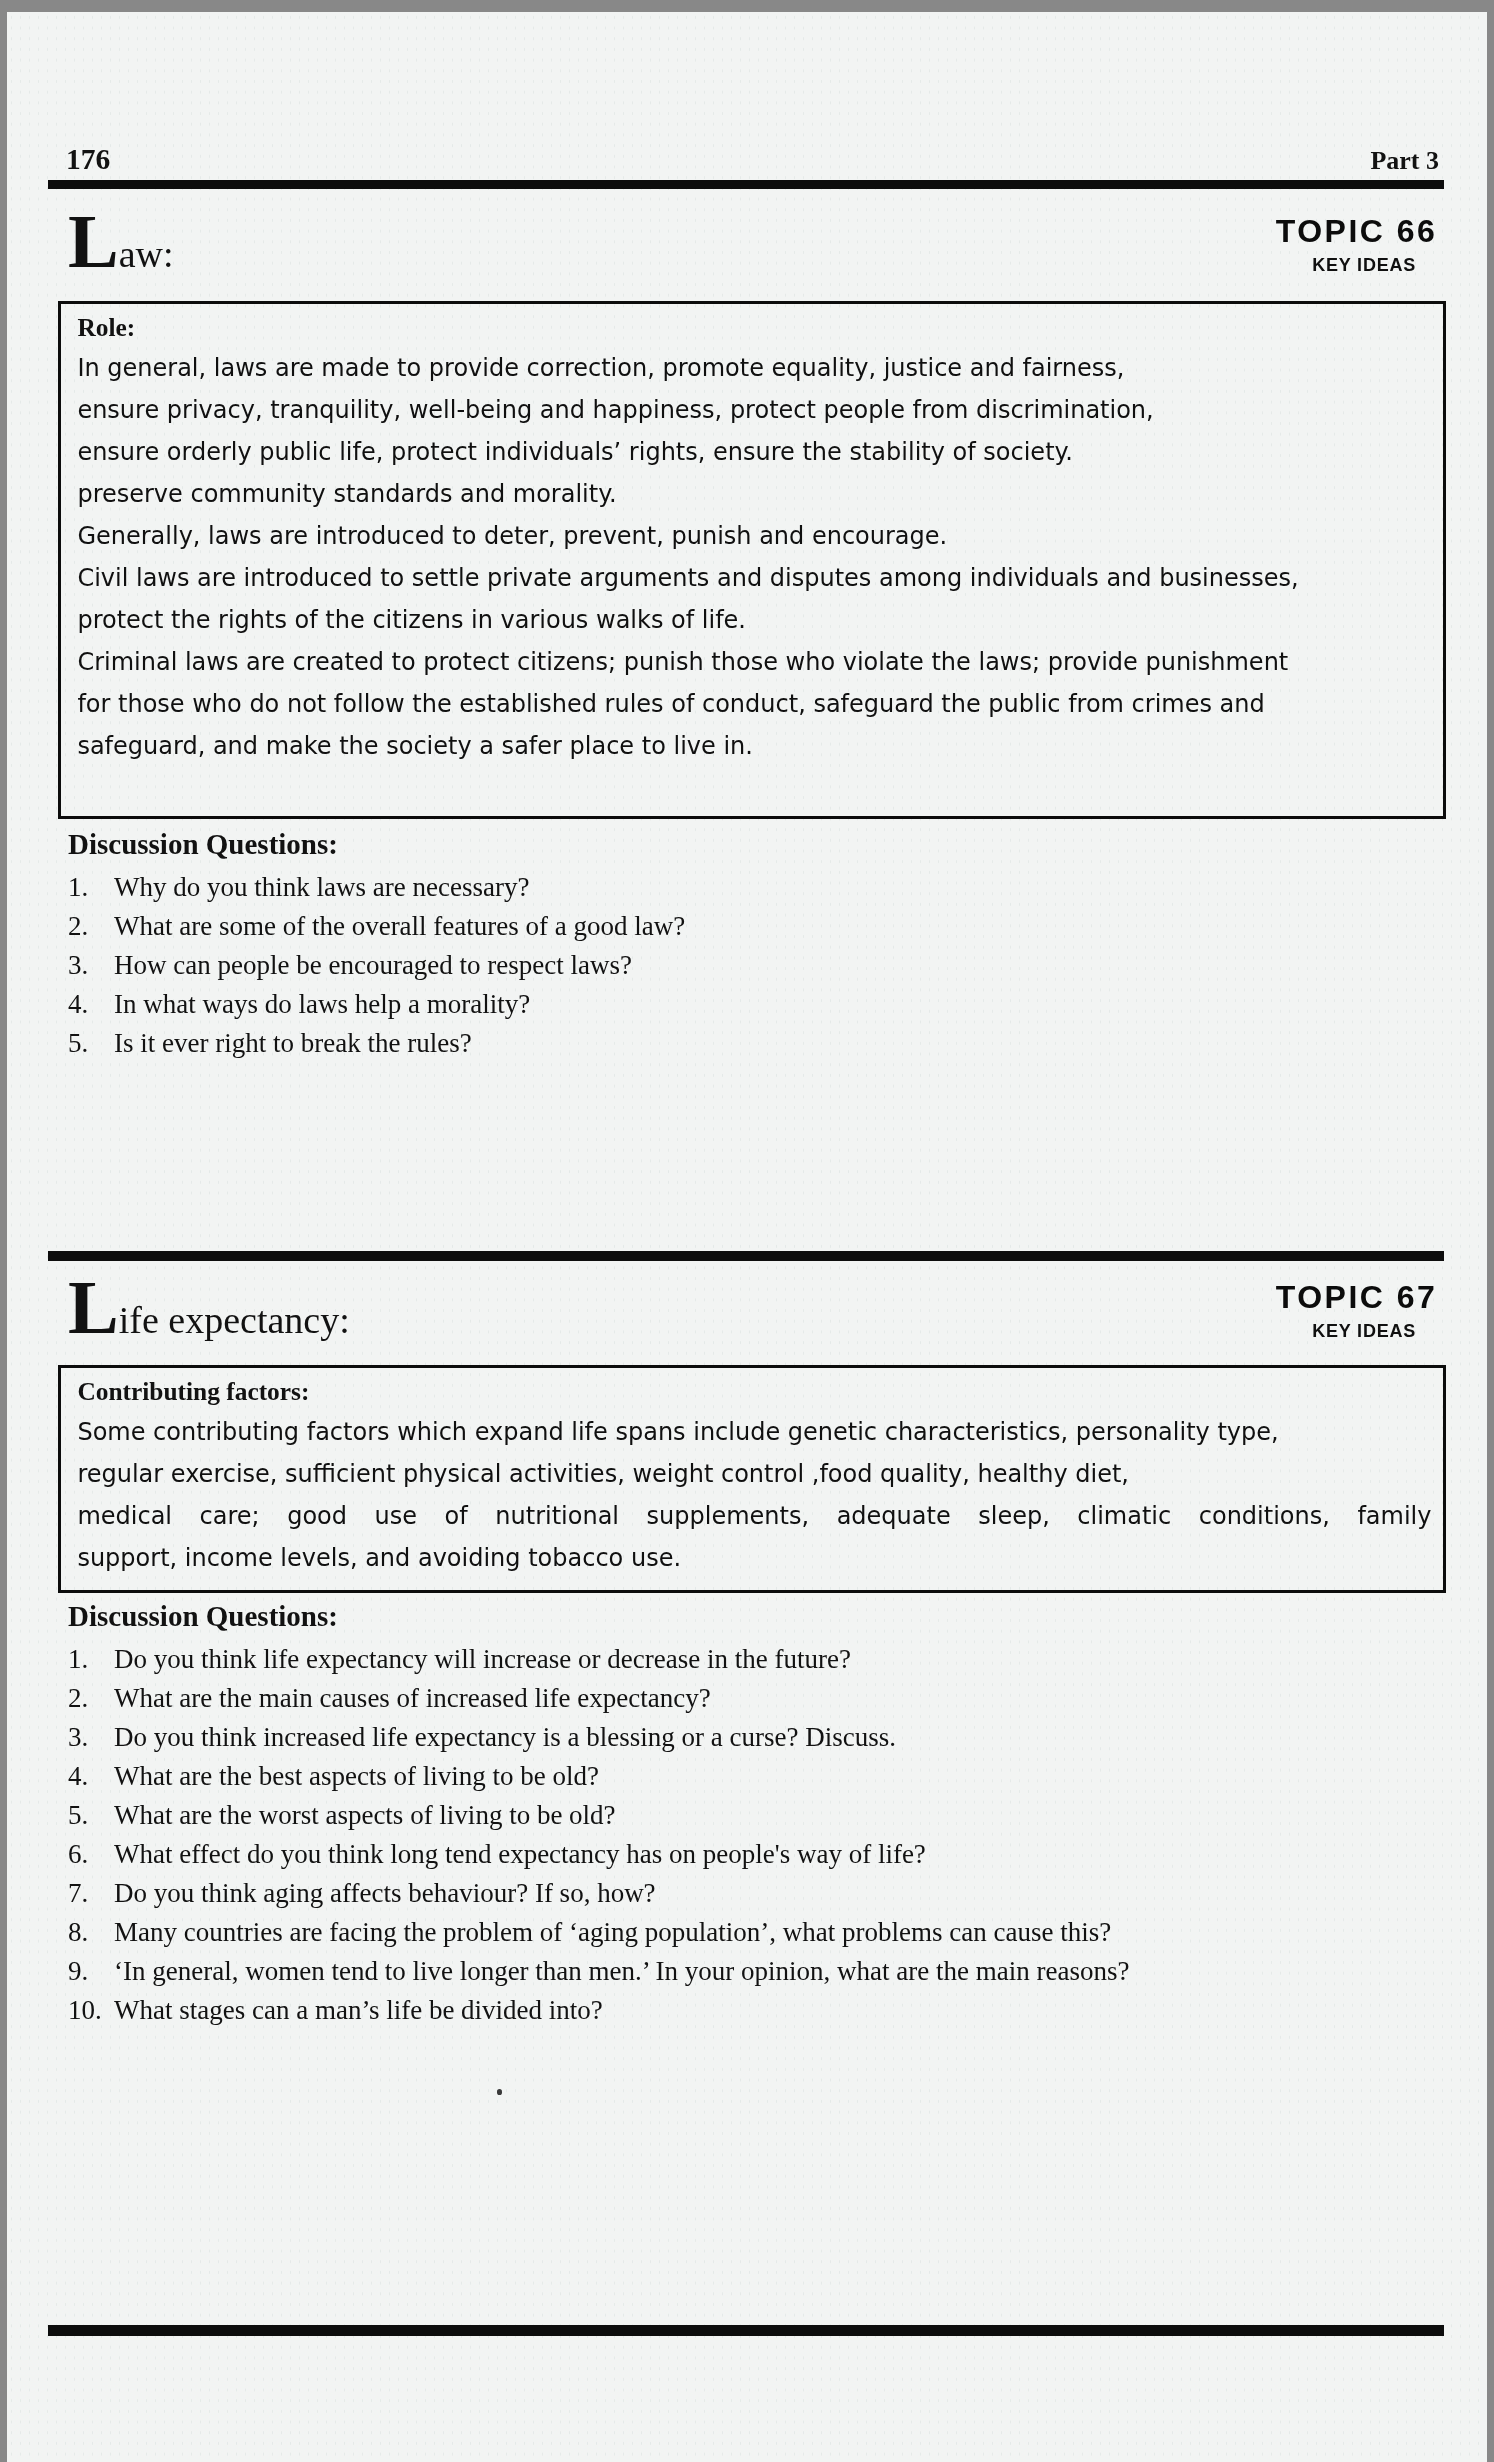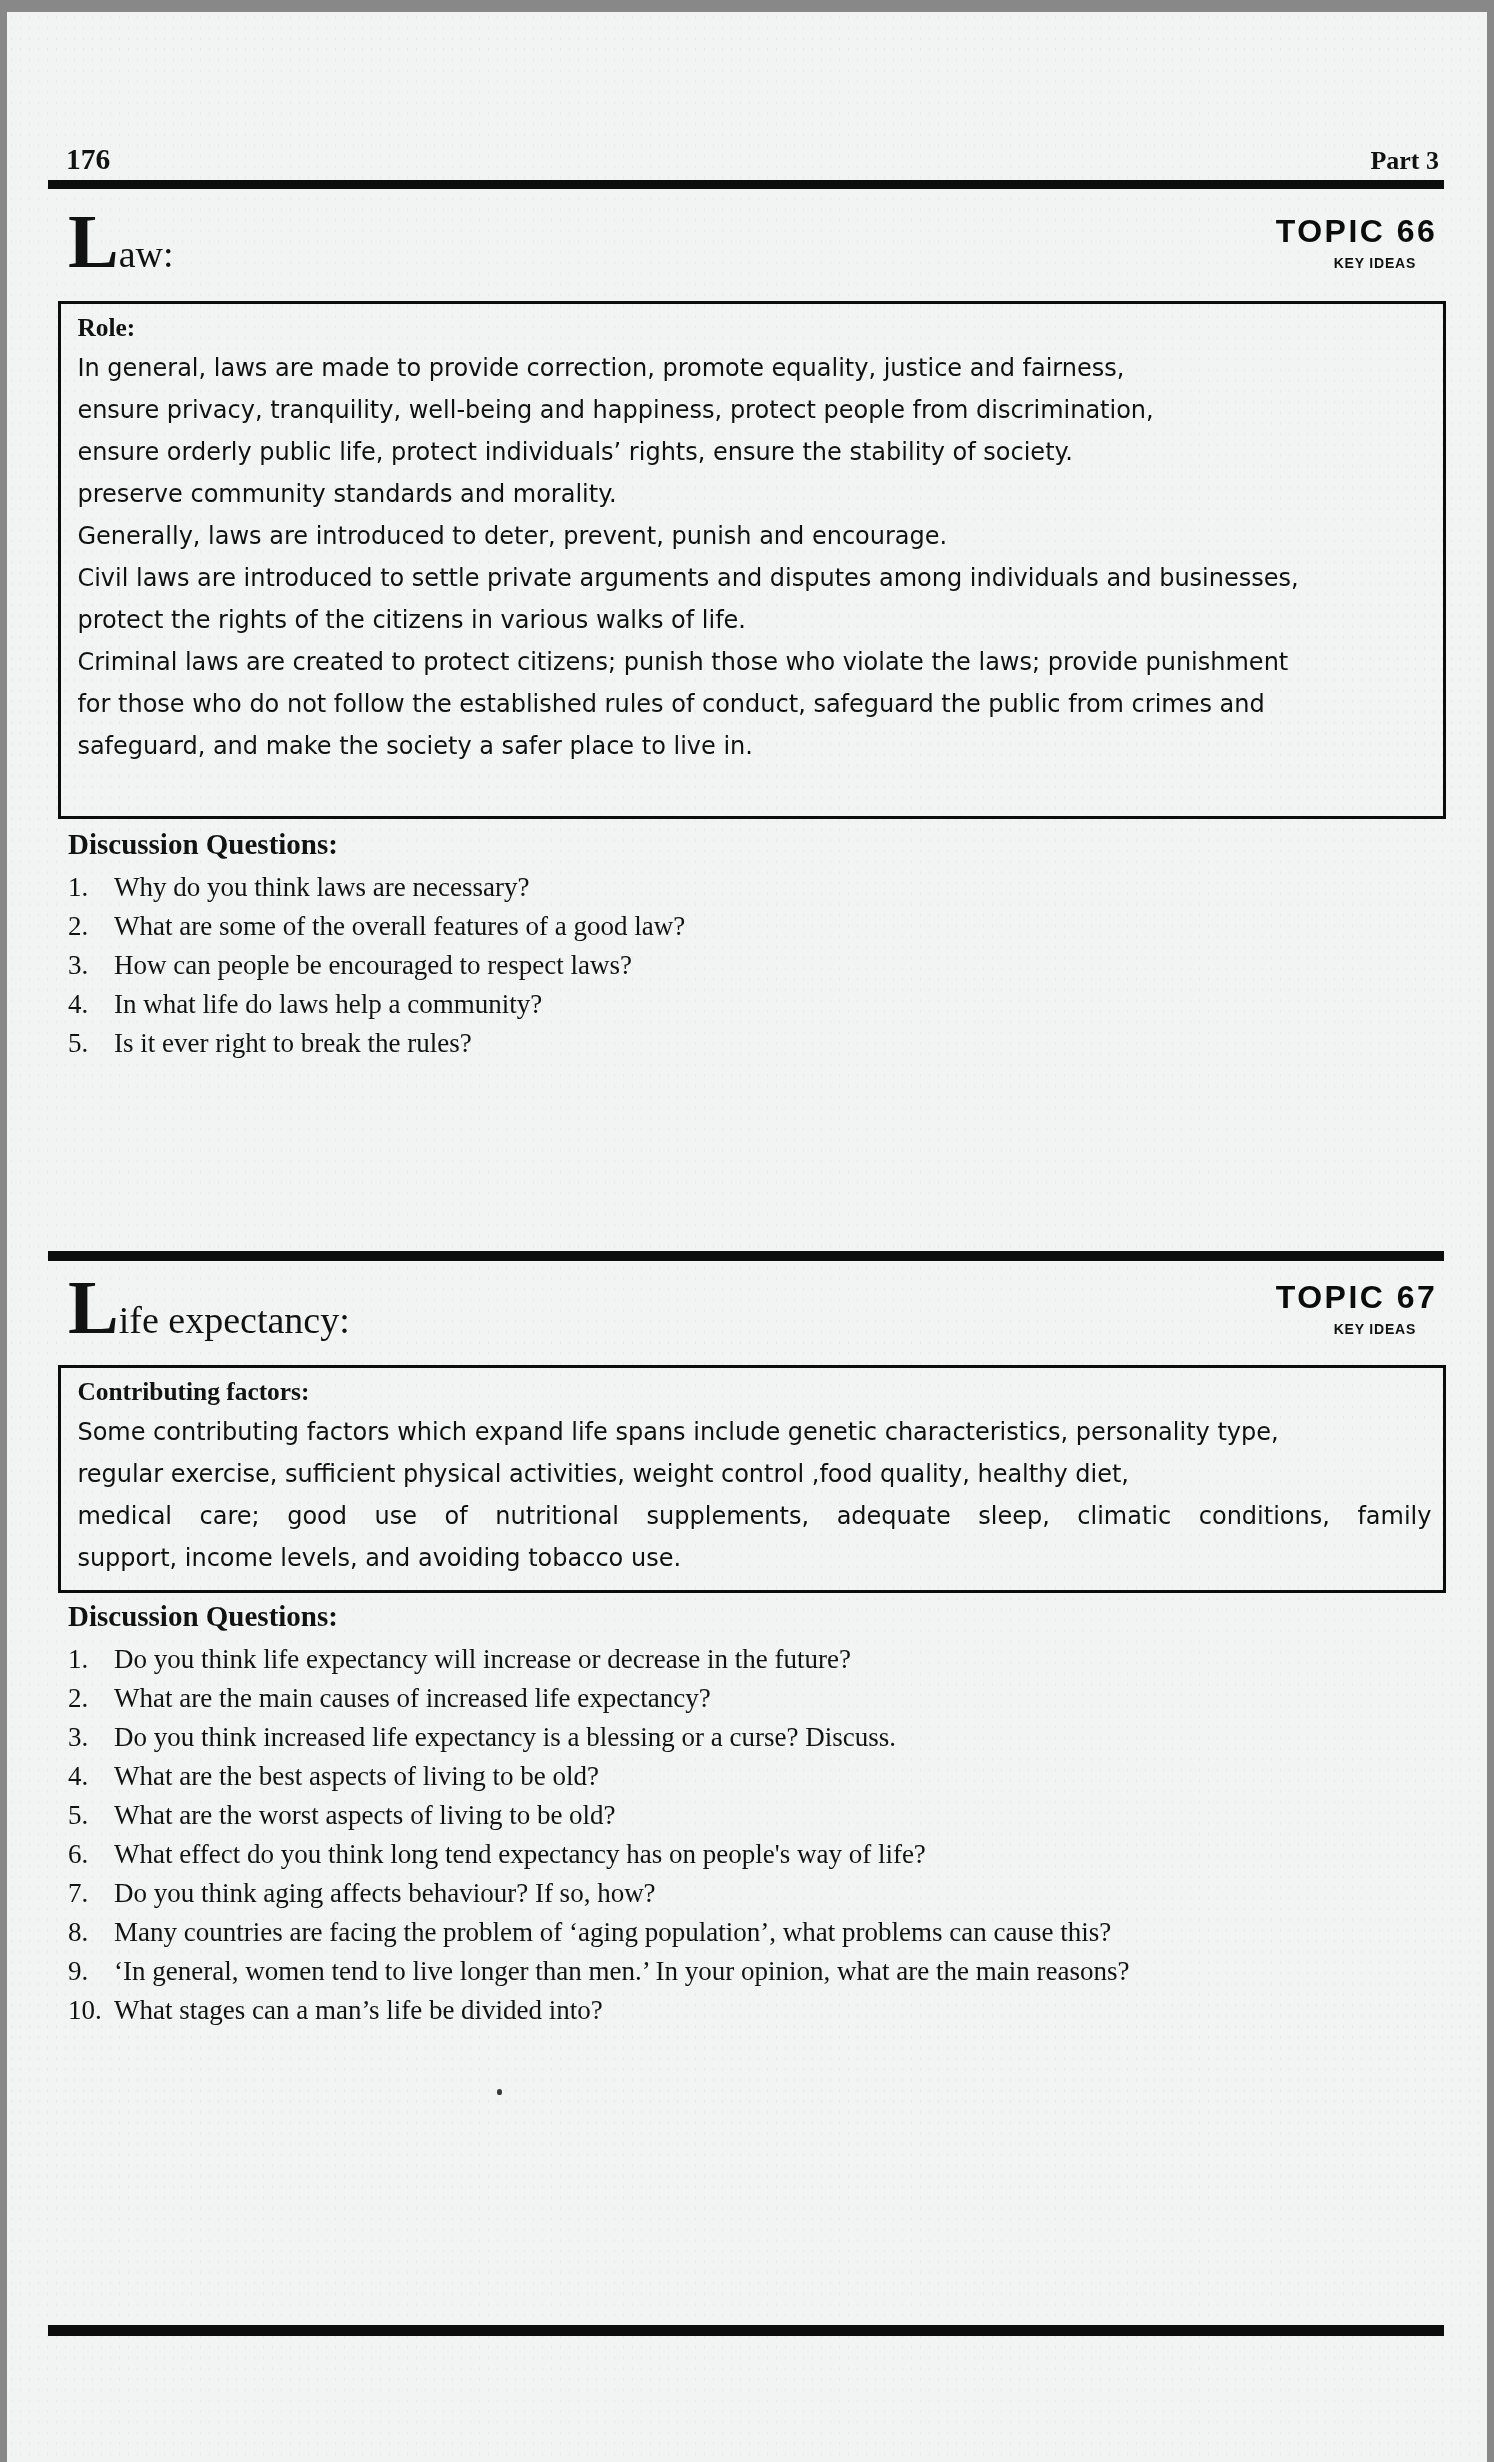--- a/index.html
+++ b/index.html
@@ -43,21 +43,21 @@
   .sec-title{line-height:1;white-space:nowrap;}
   .dropcap{font-size:76px;font-weight:bold;line-height:.8;}
   .title-rest{font-size:38px;font-weight:normal;}
   .topic-block{text-align:right;padding-right:6.6px;margin-top:1.6px;}
   .topic-label{
     font-family:"Liberation Sans","DejaVu Sans",sans-serif;
     font-weight:bold;font-size:32px;letter-spacing:2.5px;color:#0c0c0c;
   }
   .key-ideas{
     font-family:"Liberation Sans","DejaVu Sans",sans-serif;
-    font-weight:bold;font-size:14px;letter-spacing:0.8px;color:#101010;
+    font-weight:bold;font-size:18px;letter-spacing:0.8px;color:#101010;
     margin-top:5.7px;margin-right:21.3px;
   }
 
   .content-box{
     position:absolute;left:51px;right:41px;
     border:3.3px solid #0c0c0c;
     padding:6.6px 11.5px 11.5px 16.4px;
     background:transparent;
   }
   .box-1{top:289px;height:494px;}
@@ -132,21 +132,21 @@
       <div class="q-item">
         <span class="q-num">2.</span>
         <span class="q-text">What are some of the overall features of a good law?</span>
       </div>
       <div class="q-item">
         <span class="q-num">3.</span>
         <span class="q-text">How can people be encouraged to respect laws?</span>
       </div>
       <div class="q-item">
         <span class="q-num">4.</span>
-        <span class="q-text">In what life do laws help a community?</span>
+        <span class="q-text">In what ways do laws help a morality?</span>
       </div>
       <div class="q-item">
         <span class="q-num">5.</span>
         <span class="q-text">Is it ever right to break the rules?</span>
       </div>
     </div>
   </div>
 
   <div class="rule rule-2"></div>
 

